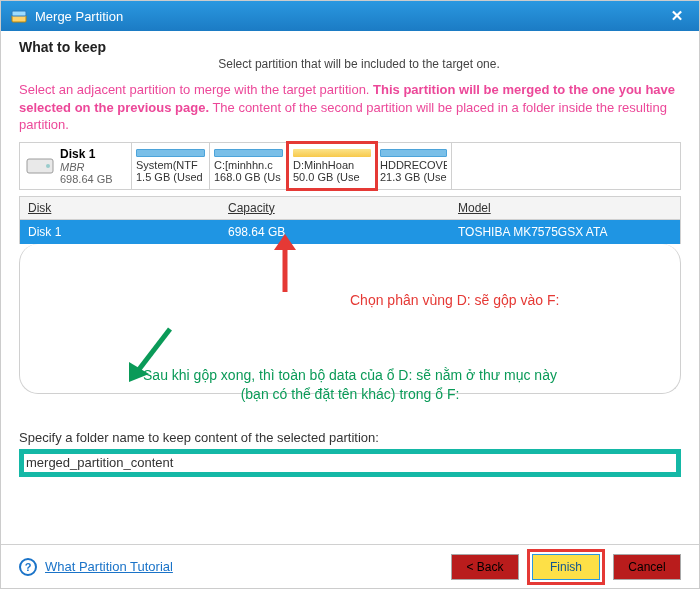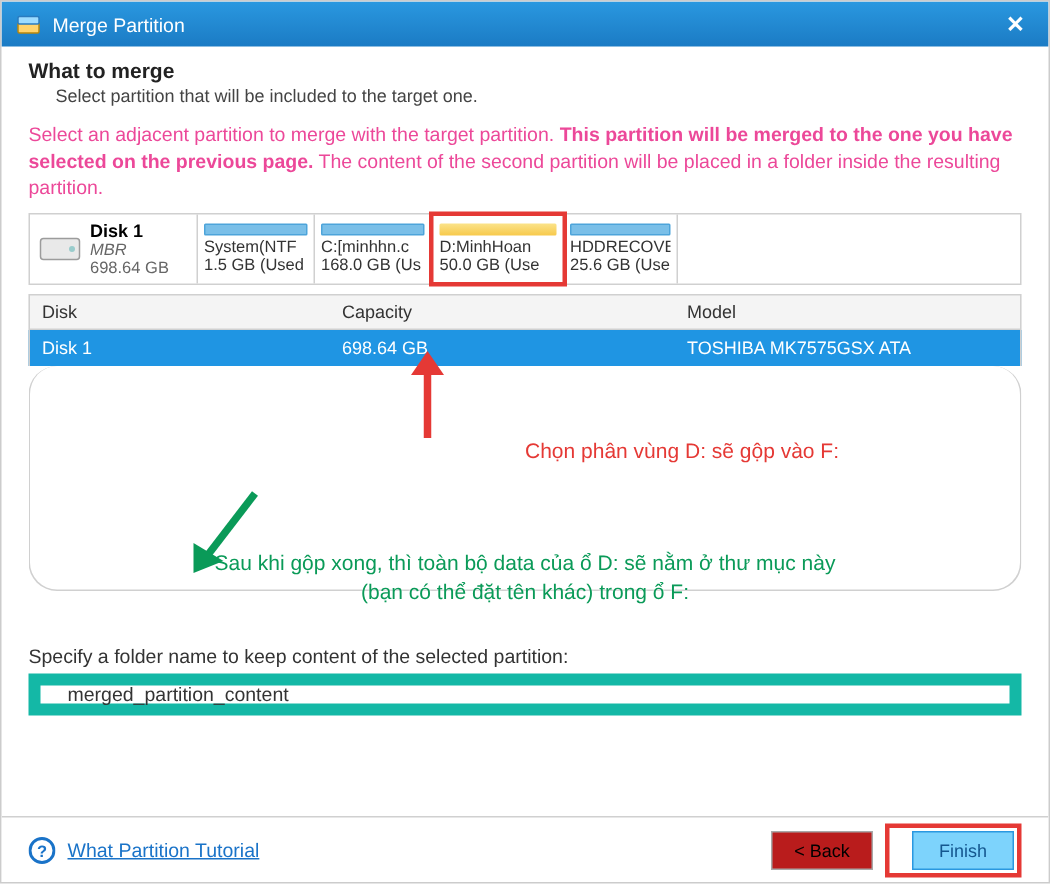--- a/index.html
+++ b/index.html
@@ -30,21 +30,21 @@
   .titlebar .title { flex: 1; }
   .titlebar .close {
     width: 24px; height: 24px;
     display: flex; align-items: center; justify-content: center;
     cursor: pointer;
     font-size: 15px;
     font-weight: bold;
   }
   .heading { padding: 8px 18px 0 18px; }
   .heading h3 { margin: 0 0 2px 0; font-size: 14px; font-weight: bold; color: #222;}
-  .heading p { margin: 0 0 0 18px; color: #444; font-size: 12px;}
+  .heading p { margin: 0 0 0 18px; color: #444; font-size: 12px; text-align: center;}
   .instr { padding: 10px 18px 0 18px; color: #ec4899; font-size: 13px; line-height: 1.35;}
   .instr b { font-weight: bold; }
   .diskrow {
     margin: 8px 18px 0 18px;
     display: flex;
     border: 1px solid #d0d0d0;
     height: 48px;
     align-items: stretch;
     background: #fff;
   }
@@ -90,21 +90,21 @@
     z-index: 2;
   }
   .tablehdr {
     margin: 6px 18px 0 18px;
     display: flex;
     background: #f4f4f4;
     border: 1px solid #d0d0d0;
     font-size: 12px;
     color: #333;
   }
-  .tablehdr > div { padding: 4px 8px;}
+  .tablehdr > div { padding: 4px 8px; text-decoration: underline;}
   .tablerow {
     margin: 0 18px;
     display: flex;
     background: #1f95e3;
     color: #fff;
     font-size: 12px;
     border-left:1px solid #d0d0d0;
     border-right:1px solid #d0d0d0;
   }
   .tablerow > div { padding: 5px 8px;}
@@ -140,24 +140,24 @@
   .arrow-green {
     position:absolute; left:105px; top:80px; width:50px; height:60px;
   }
   .speclabel {
     margin: 36px 18px 4px 18px;
     font-size: 13px;
     color: #333;
   }
   .folderbox {
     margin: 0 18px;
-    border: 8px solid #14b8a6;
+    border: 5px solid #14b8a6;
     height: 28px;
     display:flex; align-items:center;
-    padding: 0 18px;
+    padding: 0 2px;
     font-size: 13px;
     color:#333;
     background:#fff;
   }
   .footer {
     position:absolute;
     bottom:0; left:0; right:0;
     height:44px;
     border-top:1px solid #d0d0d0;
     display:flex; align-items:center;
@@ -180,43 +180,43 @@
     background:#b91c1c;
     font-size:12px;
     cursor:pointer;
   }
   .footer .finish-wrap {
     border:3px solid #e53935;
     padding:2px;
     margin-left:8px;
   }
   .footer .finish-wrap button {
-    margin-left:13px;
-    background:#7dd3fc;
+    margin-left:0;
+    background:#fde047;
     border:1px solid #2a98e0;
     color:#14578f;
   }
   a.tutlink { text-decoration: underline; color:#1a73c8;}
 </style>
 </head>
 <body>
 
 <div class="titlebar">
   <span class="icon">
     <svg viewBox="0 0 16 16">
         <rect x="1" y="7" width="14" height="7" rx="1" fill="#ffd36b" stroke="#b8860b"></rect>
         <rect x="1" y="3" width="14" height="5" rx="1" fill="#9ddcff" stroke="#2a7bbf"></rect>
       </svg>
   </span>
   <span class="title">Merge Partition</span>
   <span class="close">✕</span>
 </div>
 
 <div class="heading">
-  <h3>What to merge</h3>
+  <h3>What to keep</h3>
   <p>Select partition that will be included to the target one.</p>
 </div>
 
 <div class="instr">
   <span>Select an adjacent partition to merge with the target partition. </span><b>This partition will be merged to the one you have selected on the previous page.</b><span> The content of the second partition will be placed in a folder inside the resulting partition.</span>
 </div>
 
 <div class="diskrow">
   <div class="disklabel">
     <svg viewBox="0 0 28 24">
@@ -241,21 +241,21 @@
         <div class="l2">168.0 GB (Us</div>
       </div>
       <div class="part highlight-part" style="width: 92px;">
         <div class="bar bar-orange-fill"></div>
         <div class="l1">D:MinhHoan</div>
         <div class="l2">50.0 GB (Use</div>
       </div>
       <div class="part" style="width: 76px;">
         <div class="bar bar-blue"></div>
         <div class="l1">HDDRECOVE</div>
-        <div class="l2">25.6 GB (Use</div>
+        <div class="l2">21.3 GB (Use</div>
       </div>
     </div>
 </div>
 
 <div class="tablehdr">
   <div class="col-disk">Disk</div>
   <div class="col-cap">Capacity</div>
   <div class="col-model">Model</div>
 </div>
 <div class="tablerow">
@@ -293,13 +293,14 @@
           <text x="9" y="13" text-anchor="middle" font-size="11" fill="#1a73c8" font-weight="bold">?</text>
         </svg>
     </span>
     <a class="tutlink">What Partition Tutorial</a>
   </span>
   <span class="spacer"></span>
   <button>&lt; Back</button>
   <span class="finish-wrap">
     <button>Finish</button>
   </span>
+  <button>Cancel</button>
 </div>
 
 </body></html>

